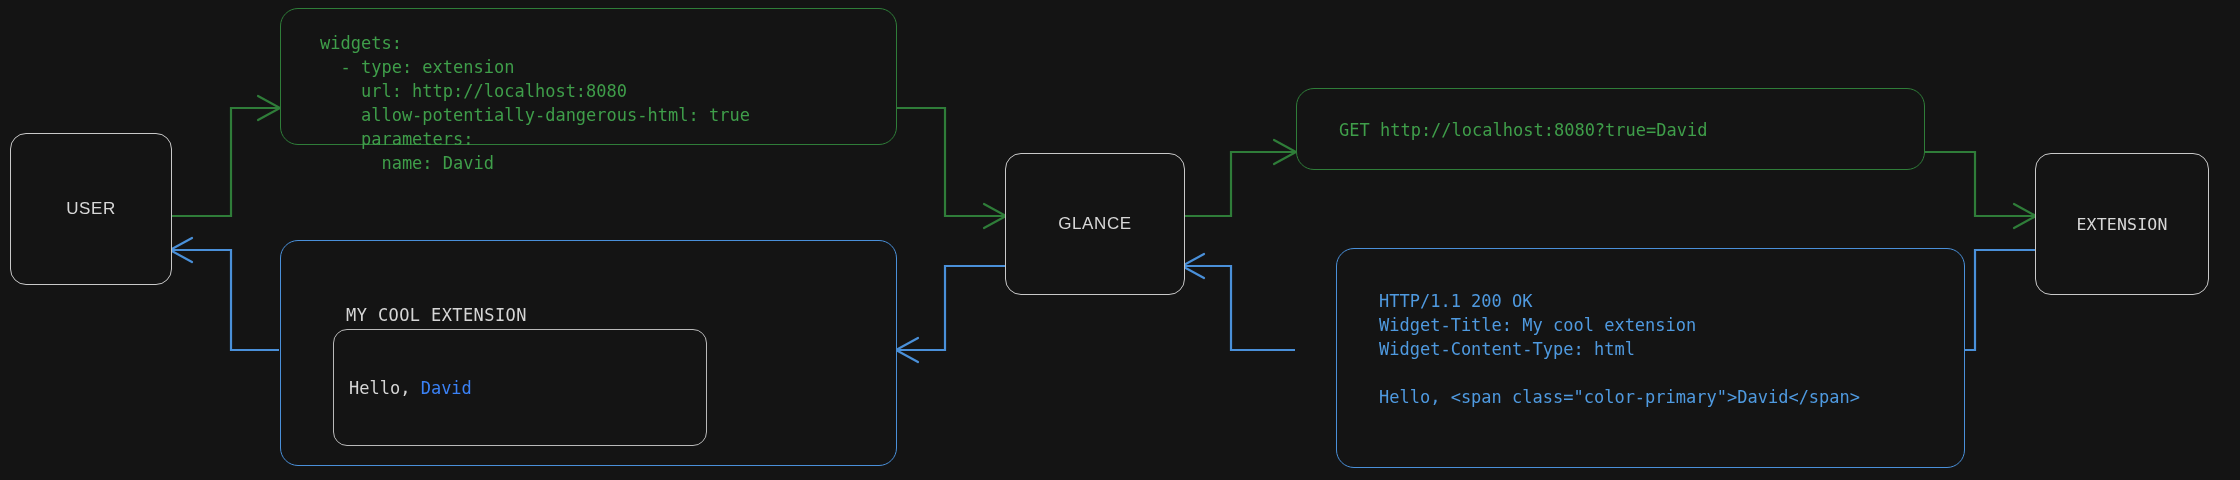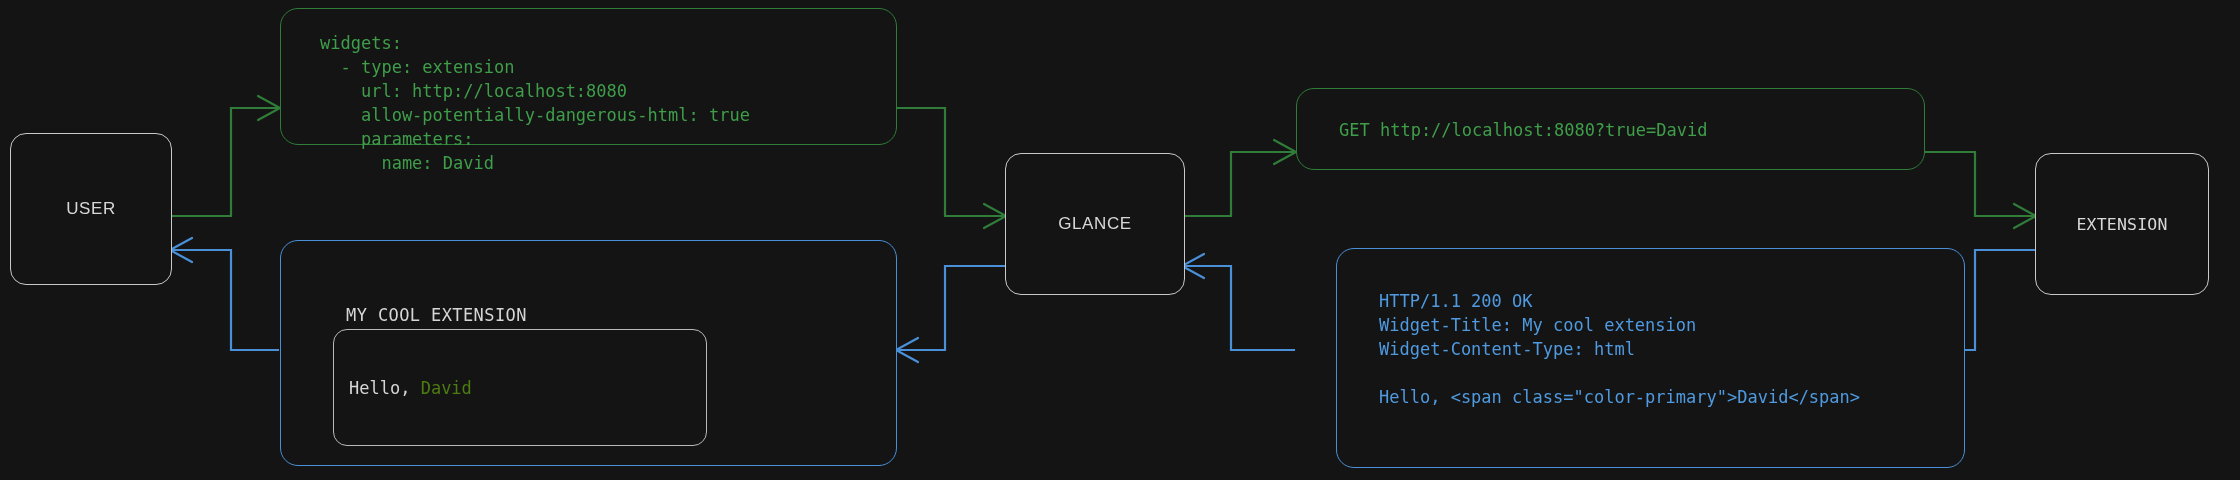--- a/index.html
+++ b/index.html
@@ -76,21 +76,21 @@
     background: #141414;
     box-sizing: border-box;
   }
   .widget-line {
     position: absolute;
     white-space: pre;
     font-family: "DejaVu Sans Mono", "Liberation Mono", monospace;
     font-size: 17px;
     color: #d6d6d6;
   }
-  .accent { color: #4d7c0f; }
+  .accent { color: #3b82f6; }
 </style>
 </head>
 <body>
 
 <div id="canvas">
 
   <svg id="wires" viewBox="0 0 2240 480">
 
     <g fill="none" stroke="#2f7d39" stroke-width="2.2">
 

